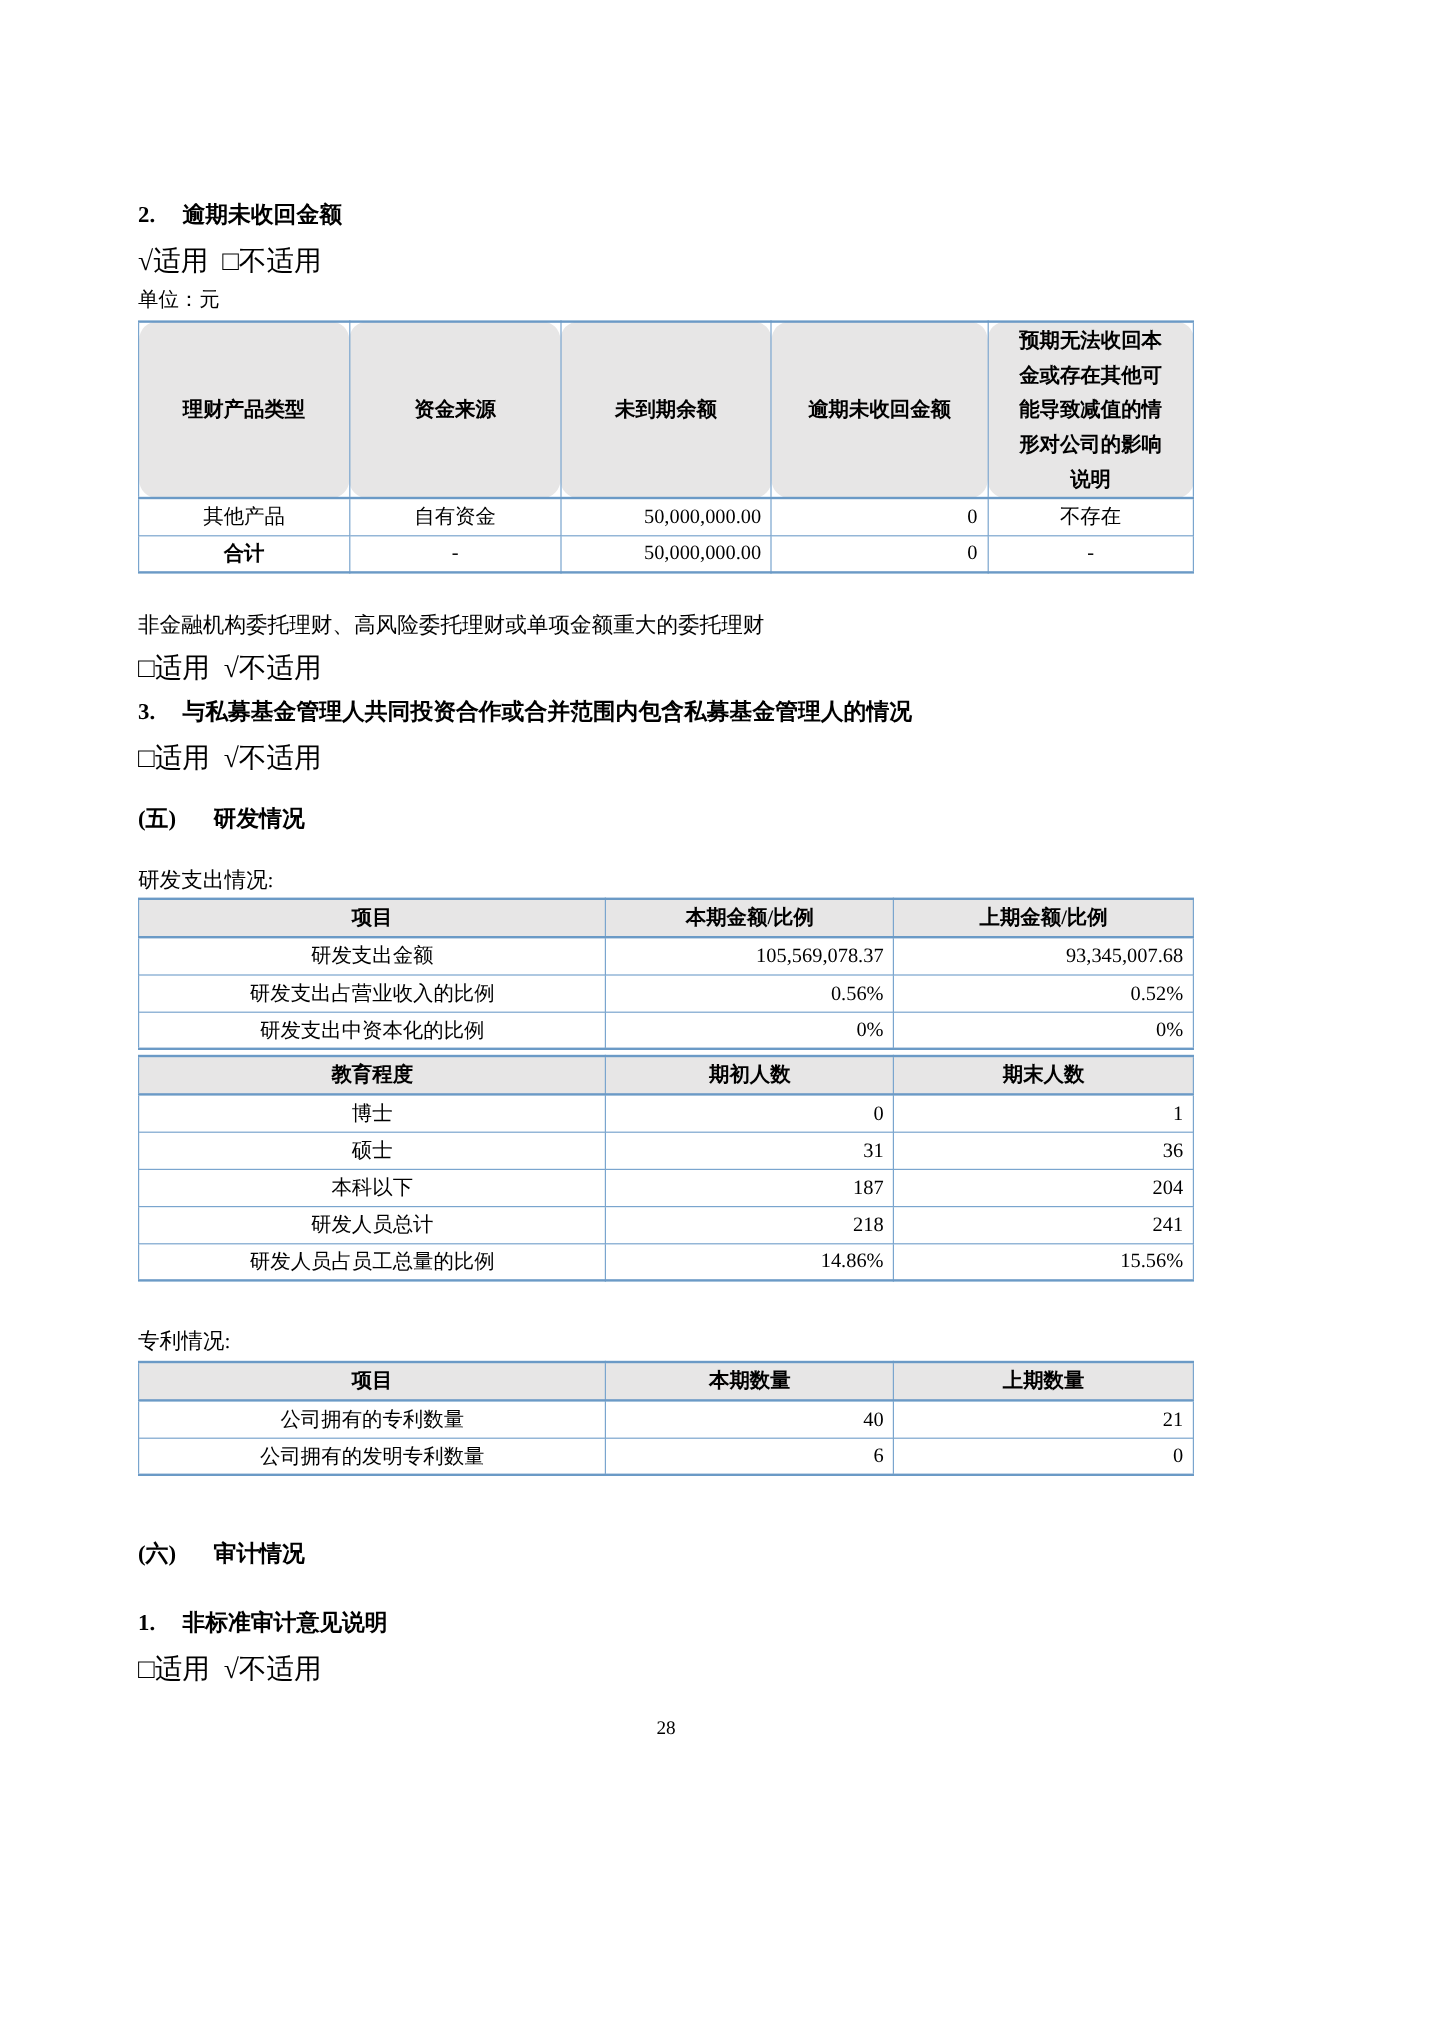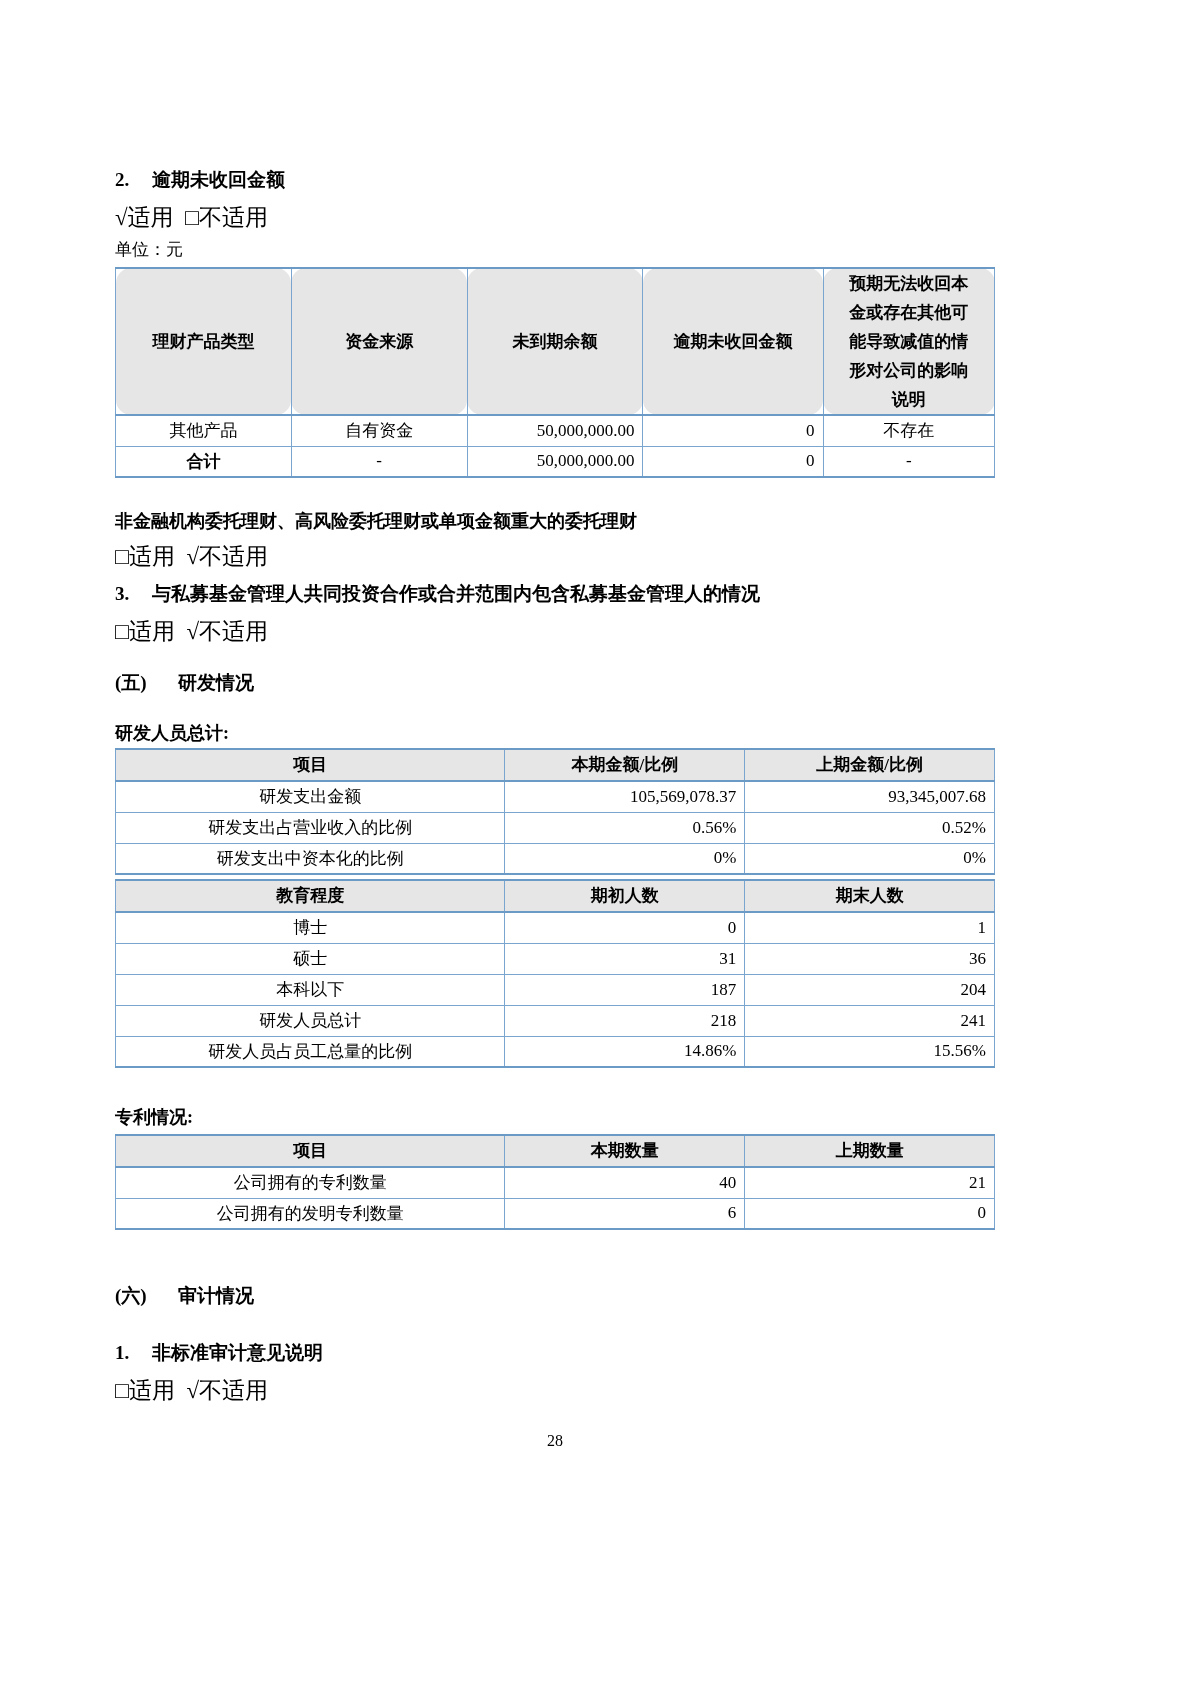--- a/index.html
+++ b/index.html
@@ -6,21 +6,21 @@
   html,body { background:#ffffff; }
   body {
     width:1200px; height:1695px; position:relative; overflow:hidden;
     font-family:"Liberation Serif","DejaVu Serif",serif; color:#000;
   }
   .content { position:absolute; left:115px; top:0; width:880px; }
 
   .h1 { font-size:19px; font-weight:bold; line-height:27px; }
   .h1 .h-num { display:inline-block; min-width:37px; }
   .h1 .h-num-wide { display:inline-block; min-width:63px; }
-  .h-sub { font-size:18px; font-weight:bold; line-height:26px; }
+  .h-sub { font-size:18px; font-weight:normal; line-height:26px; }
   .apply { font-size:23px; line-height:24px; white-space:pre; }
   .unit { font-size:17px; line-height:24px; text-align:left; padding-right:25px; }
 
   table { width:880px; border-collapse:collapse; table-layout:fixed;
           font-size:17px;
           border:1px solid #7aa5ce; border-top:2px solid #6b9ac6; border-bottom:2px solid #6b9ac6; }
   th,td { border:1px solid #7aa5ce; }
   thead tr { border-bottom:2px solid #6b9ac6; }
   th { background:#e7e6e6; font-weight:bold; text-align:center; vertical-align:middle;
        padding:2px 8px; line-height:26px; }
@@ -104,21 +104,21 @@
 
   <div class="h1 mt-s3">
     <span class="h-num">3.</span><span>与私募基金管理人共同投资合作或合并范围内包含私募基金管理人的情况</span>
   </div>
   <div class="apply mt-apply3">□适用  √不适用</div>
 
   <div class="h1 mt-s5">
     <span class="h-num-wide">(五)</span><span>研发情况</span>
   </div>
 
-  <div class="h-sub mt-lbl1">研发人员总计:</div>
+  <div class="h-sub mt-lbl1">研发支出情况:</div>
   <table id="table2" class="mt-table2">
     <colgroup>
         <col style="width:44.3%">
         <col style="width:27.3%">
         <col style="width:28.4%">
       </colgroup>
     <thead>
         <tr>
           <th>项目</th>
           <th>本期金额/比例</th>

